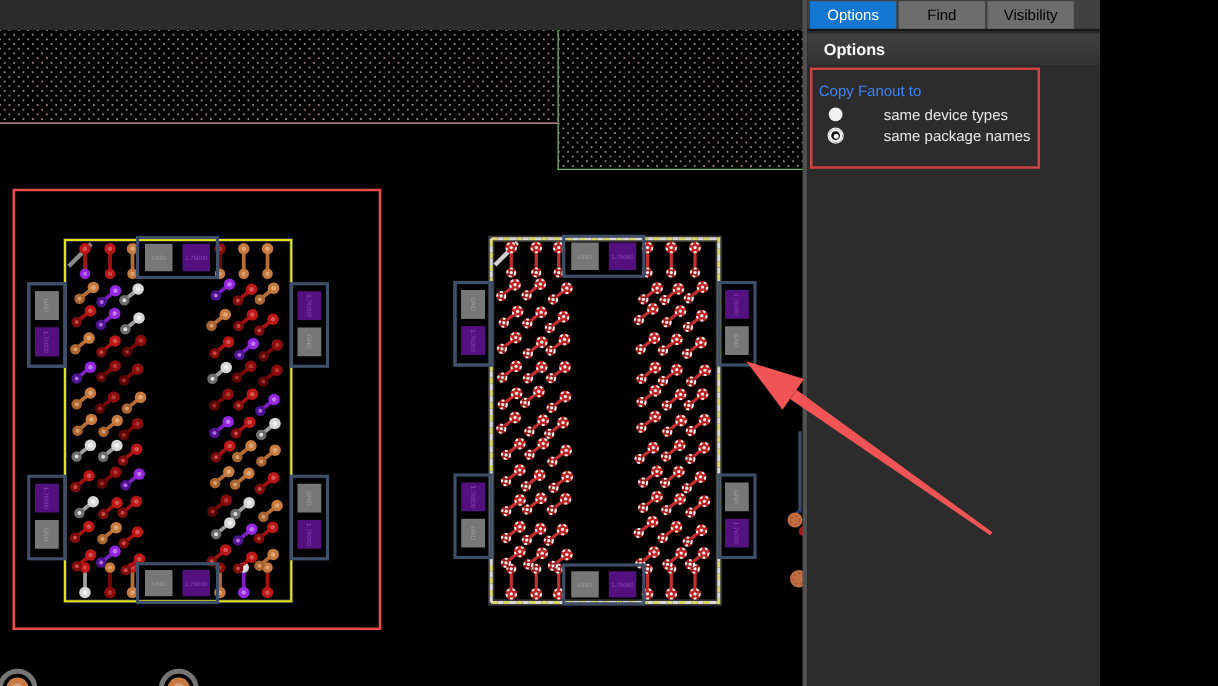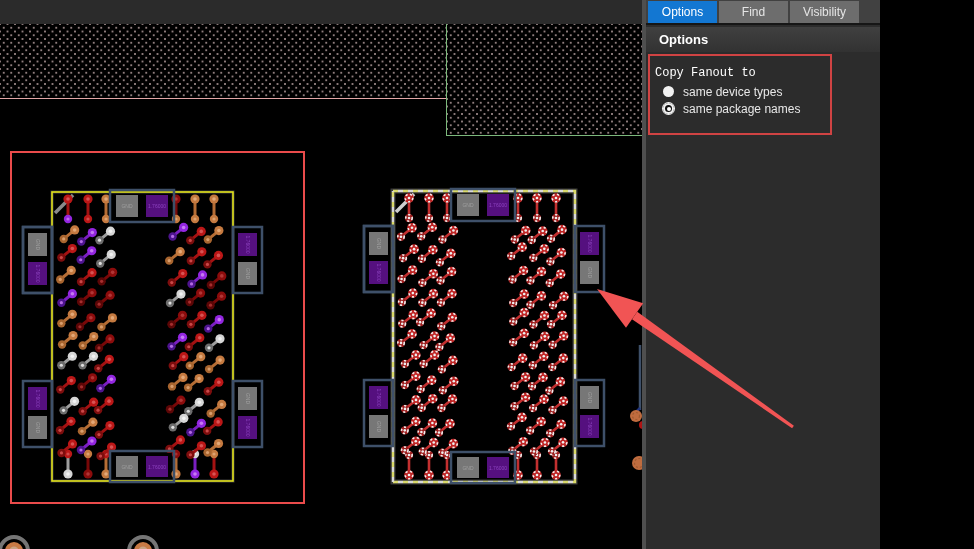--- a/index.html
+++ b/index.html
@@ -16,38 +16,38 @@
   #pcb-svg{position:absolute;left:0;top:0;}
 
   
   #splitter{position:absolute;left:642px;top:0;width:4px;height:549px;background:#4f4f4f;}
 
   
   #panel{position:absolute;left:646px;top:0;width:328px;height:549px;background:#2c2c2c;}
   #tabbar{position:absolute;left:0;top:0;width:328px;height:25px;background:#414141;
           display:flex;align-items:flex-end;padding-top:3px;box-sizing:border-box;
           border-bottom:2px solid #161616;}
-  .tab{height:22px;line-height:22px;text-align:center;font-size:12px;color:#e5e5e5;
+  .tab{height:22px;line-height:22px;text-align:center;font-size:12px;color:#000000;
        background:#6d6d6d;margin-left:2px;width:69px;cursor:default;}
   .tab.active{background:#1377d2;color:#ffffff;}
   #panel-header{position:absolute;left:0;top:27px;width:328px;height:25px;
        background:linear-gradient(#404040,#323232);display:flex;align-items:center;
        border-bottom:1px solid #444;}
   #panel-header span{color:#ffffff;font-weight:bold;font-size:13px;margin-left:13px;}
   #panel-body{position:absolute;left:0;top:52px;width:328px;height:497px;background:#2c2c2c;}
 
   #copy-fanout{position:absolute;left:9px;top:14px;}
-  .group-label{color:#ffffff;font-size:12px;margin-bottom:5px;font-family:Liberation Mono, monospace;}
+  .group-label{color:#3b82f6;font-size:12px;margin-bottom:5px;}
   .radio-row{display:flex;align-items:center;margin:4px 0 4px 8px;height:13px;}
   .radio{width:11px;height:11px;border-radius:50%;background:#f2f2f2;margin-right:9px;
          position:relative;flex:none;}
   .radio.selected{background:#111;box-shadow:0 0 0 2px #f2f2f2 inset, 0 0 0 1px #f2f2f2;}
   .radio.selected::after{content:"";position:absolute;left:3.5px;top:3.5px;width:4px;height:4px;
          border-radius:50%;background:#ffffff;}
-  .radio-label{color:#e8e8e8;font-size:12px;white-space:nowrap;}
+  .radio-label{color:#e8e8e8;font-size:12px;white-space:nowrap;margin-left:24px;}
 
   
   #annot-box{position:absolute;border:2px solid #d04343;background:transparent;pointer-events:none;}
   #overlay{position:absolute;left:0;top:0;pointer-events:none;}
 </style>
 </head>
 <body>
 
 <div id="app">
 

